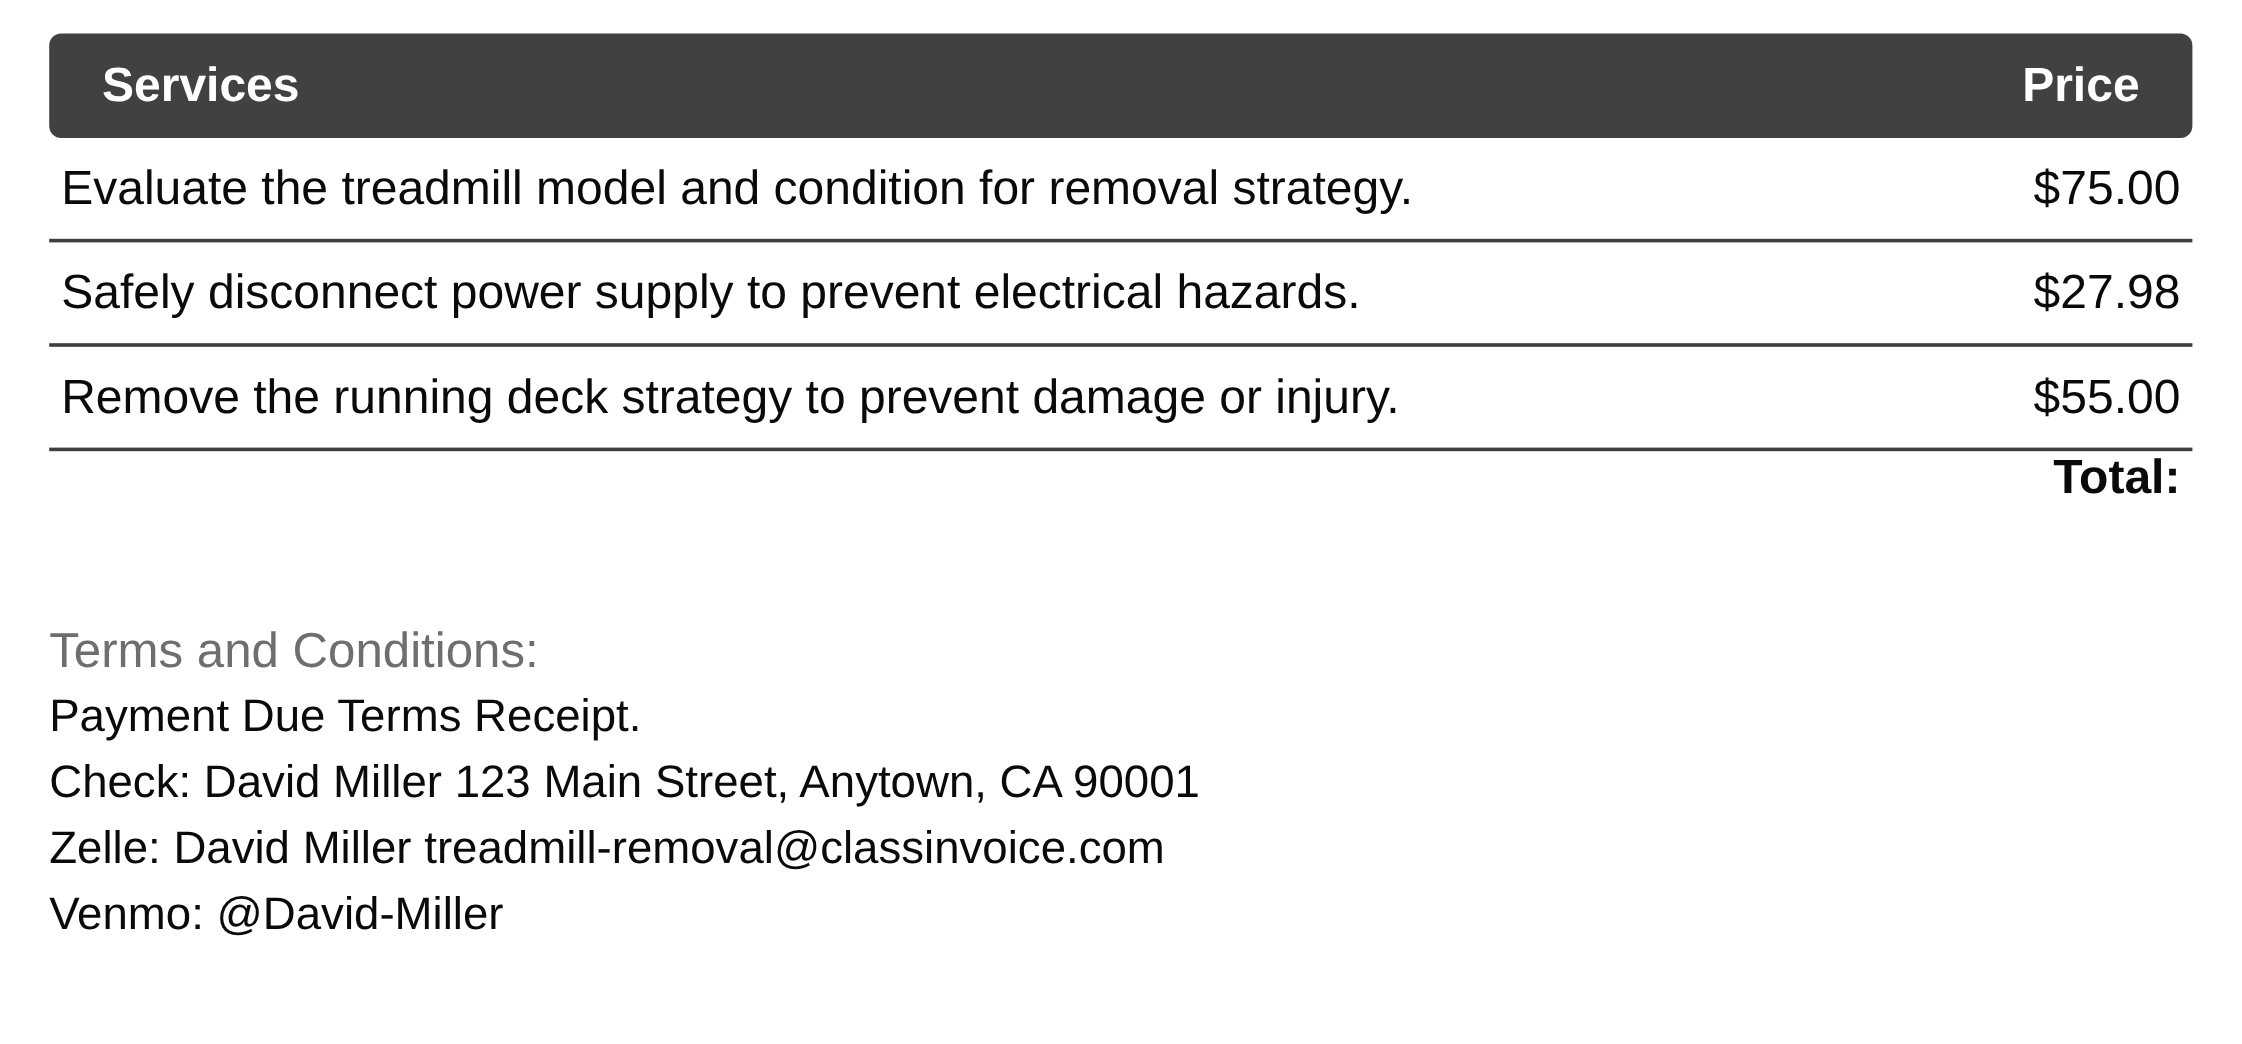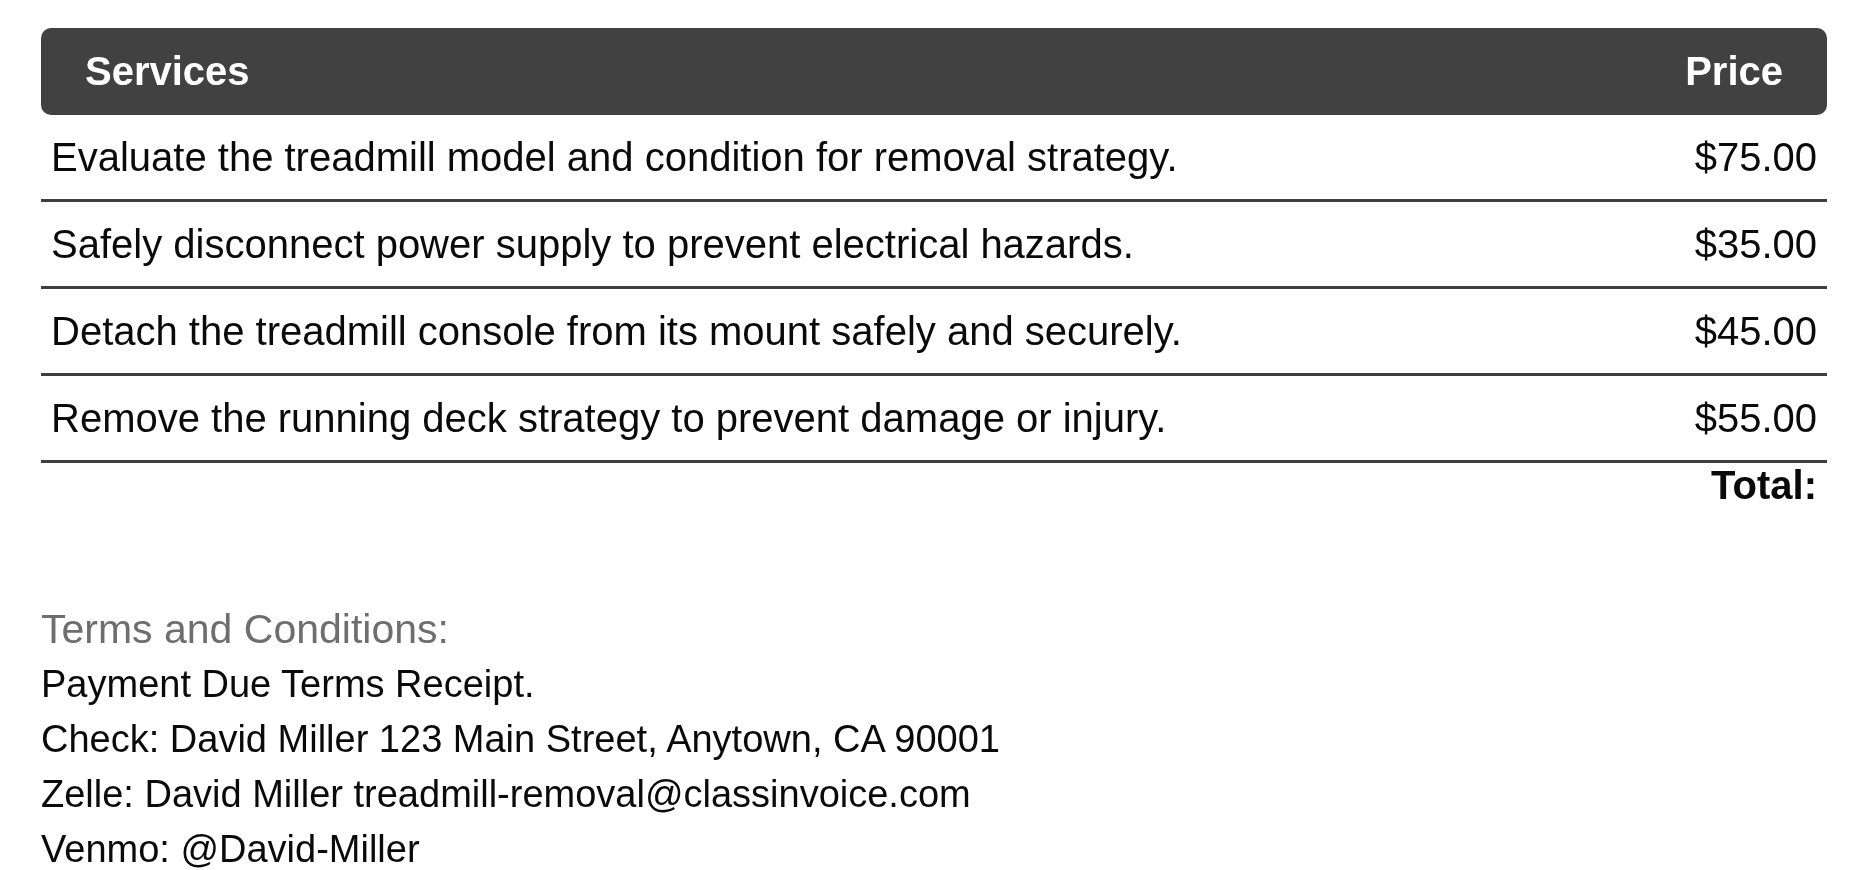--- a/index.html
+++ b/index.html
@@ -81,27 +81,23 @@
     <span>Price</span>
   </div>
 
   <div class="service-row">
     <span class="service-desc">Evaluate the treadmill model and condition for removal strategy.</span>
     <span class="service-price">$75.00</span>
   </div>
 
   <div class="service-row">
     <span class="service-desc">Safely disconnect power supply to prevent electrical hazards.</span>
-    <span class="service-price">$35.00</span>
+    <span class="service-price">$27.98</span>
   </div>
 
-  <div class="service-row">
-    <span class="service-desc">Detach the treadmill console from its mount safely and securely.</span>
-    <span class="service-price">$45.00</span>
-  </div>
 
   <div class="service-row">
     <span class="service-desc">Remove the running deck strategy to prevent damage or injury.</span>
     <span class="service-price">$55.00</span>
   </div>
 
   <div class="total-row">
     <span class="total-label">Total:</span>
   </div>
 

